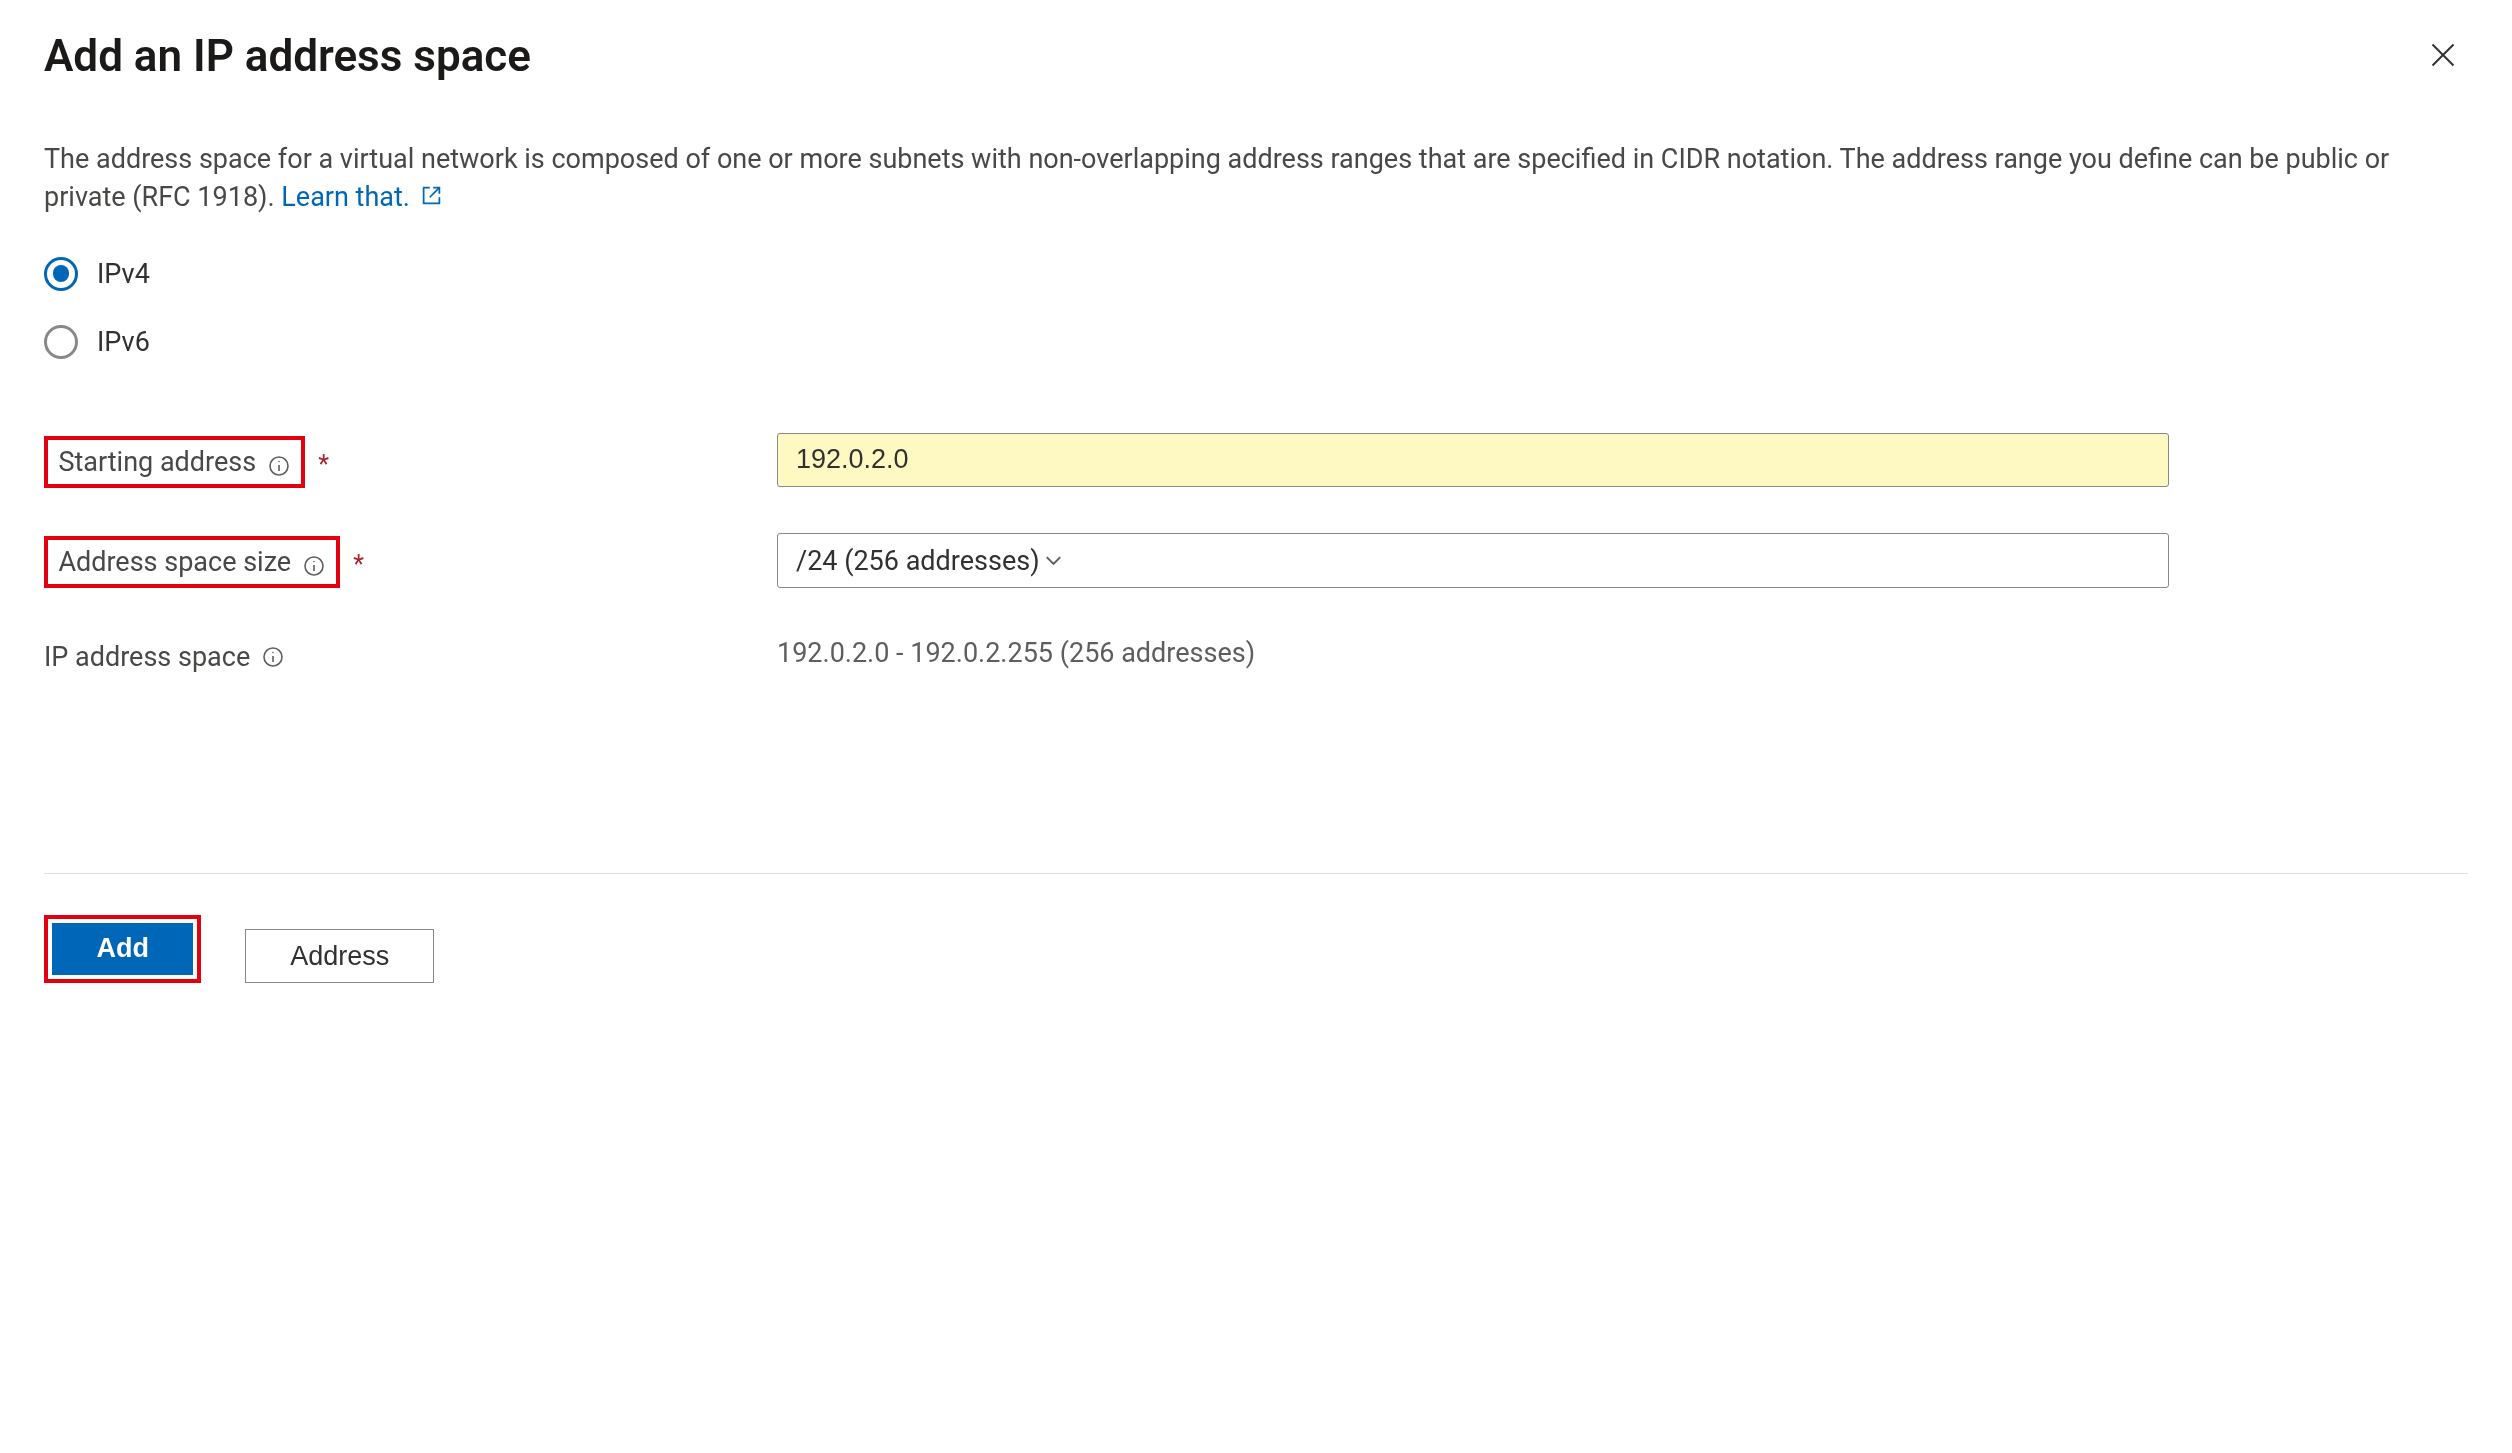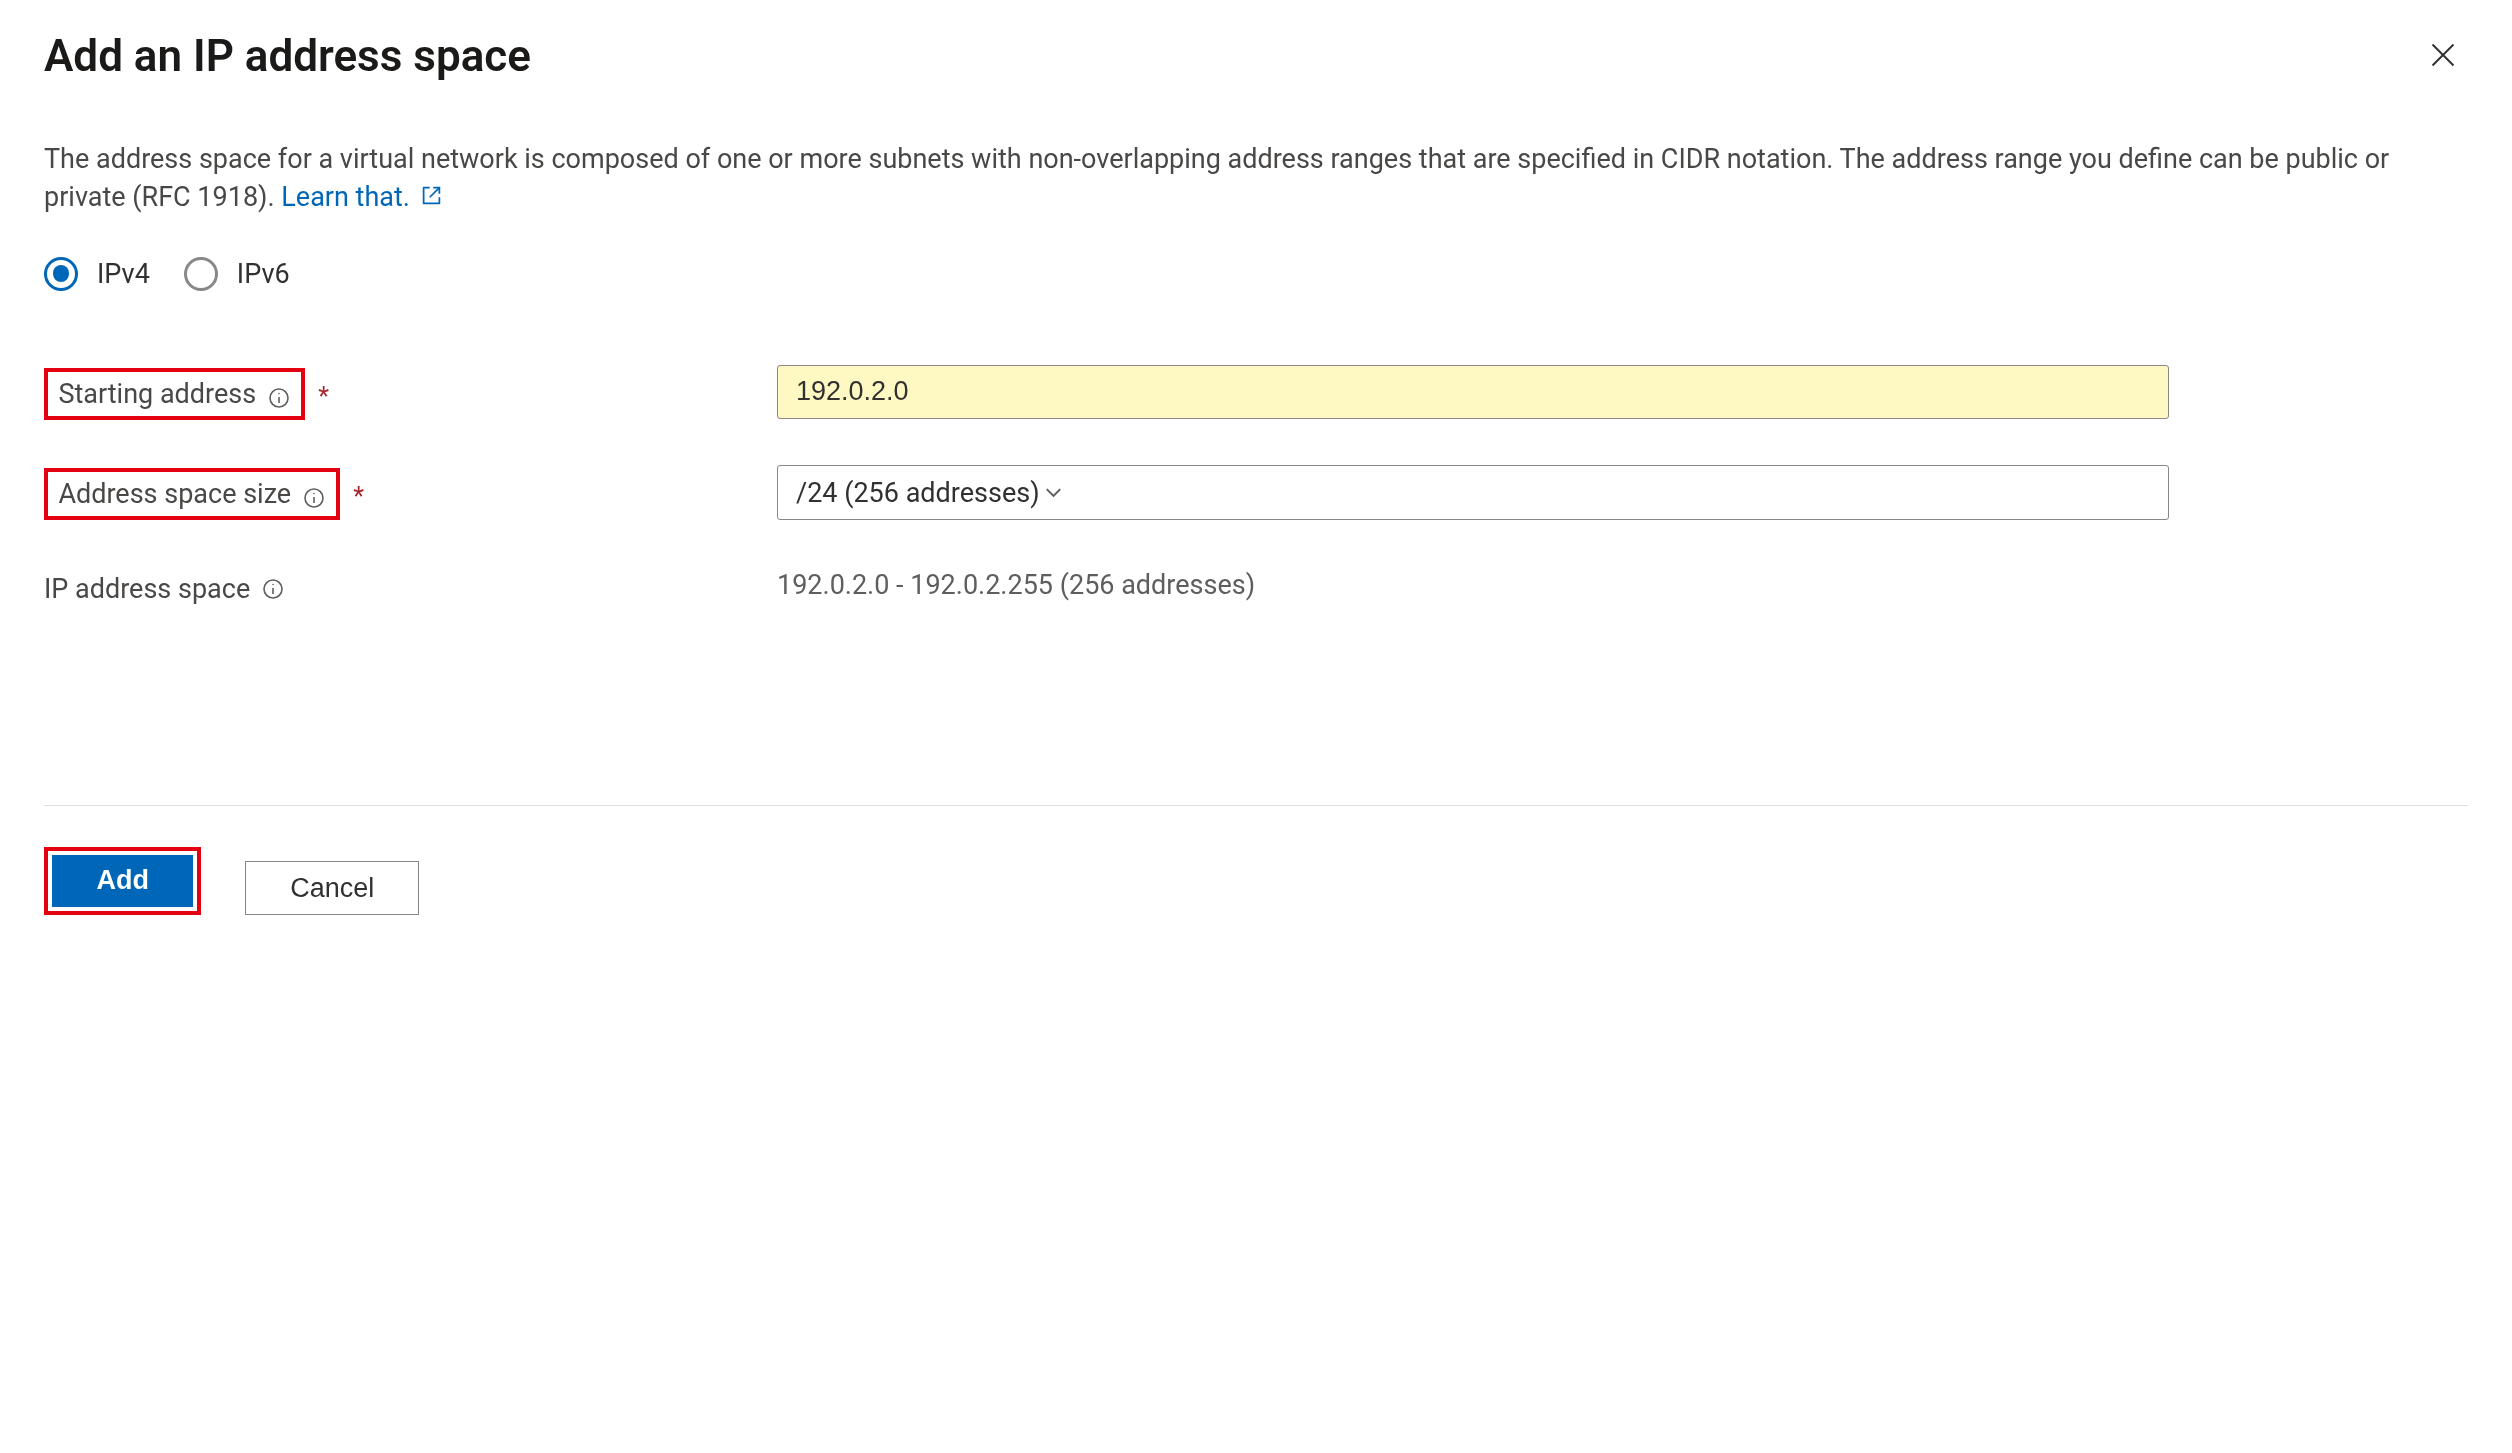--- a/index.html
+++ b/index.html
@@ -49,21 +49,21 @@
       gap: 10.4px;
       font-size: 27px;
       color:#4a4846;
       padding-top: 7.4px;
     }
     .label-col .info-icon svg { display:block; }
     .required { color:#a4262c; margin-left:3px; font-size:25px; }
     .field-col { flex:1; max-width: 1392px; }
 
     
-    .radio-group { display:flex; flex-direction:row; gap: 34px; padding-top: 3px; margin-bottom: 67px; text-align: center; }
+    .radio-group { display:flex; flex-direction:column; gap: 34px; padding-top: 3px; margin-bottom: 67px; text-align: center; }
     .radio-item { display:flex; align-items:center; gap: 19px; cursor:pointer; }
     .radio-outer {
       width:34px; height:34px; border-radius:50%;
       border: 3px solid #8a8886; display:flex; align-items:center; justify-content:center;
       background:#fff;
     }
     .radio-item.selected .radio-outer { border-color:#0067b8; }
     .radio-inner {
       width:16.3px; height:16.3px; border-radius:50%; background:#0067b8; display:none;
     }
@@ -241,17 +241,17 @@
     </div>
   </div>
 
   <div class="row-spacer-xl"></div>
   <hr class="footer-sep">
 
   <div class="footer">
     <span class="primary-wrap">
       <button class="primary-btn">Add</button>
     </span>
-    <button class="secondary-btn">Cancel</button>
+    <button class="secondary-btn">Address</button>
   </div>
 
 </div>
 
 
 </body></html>

